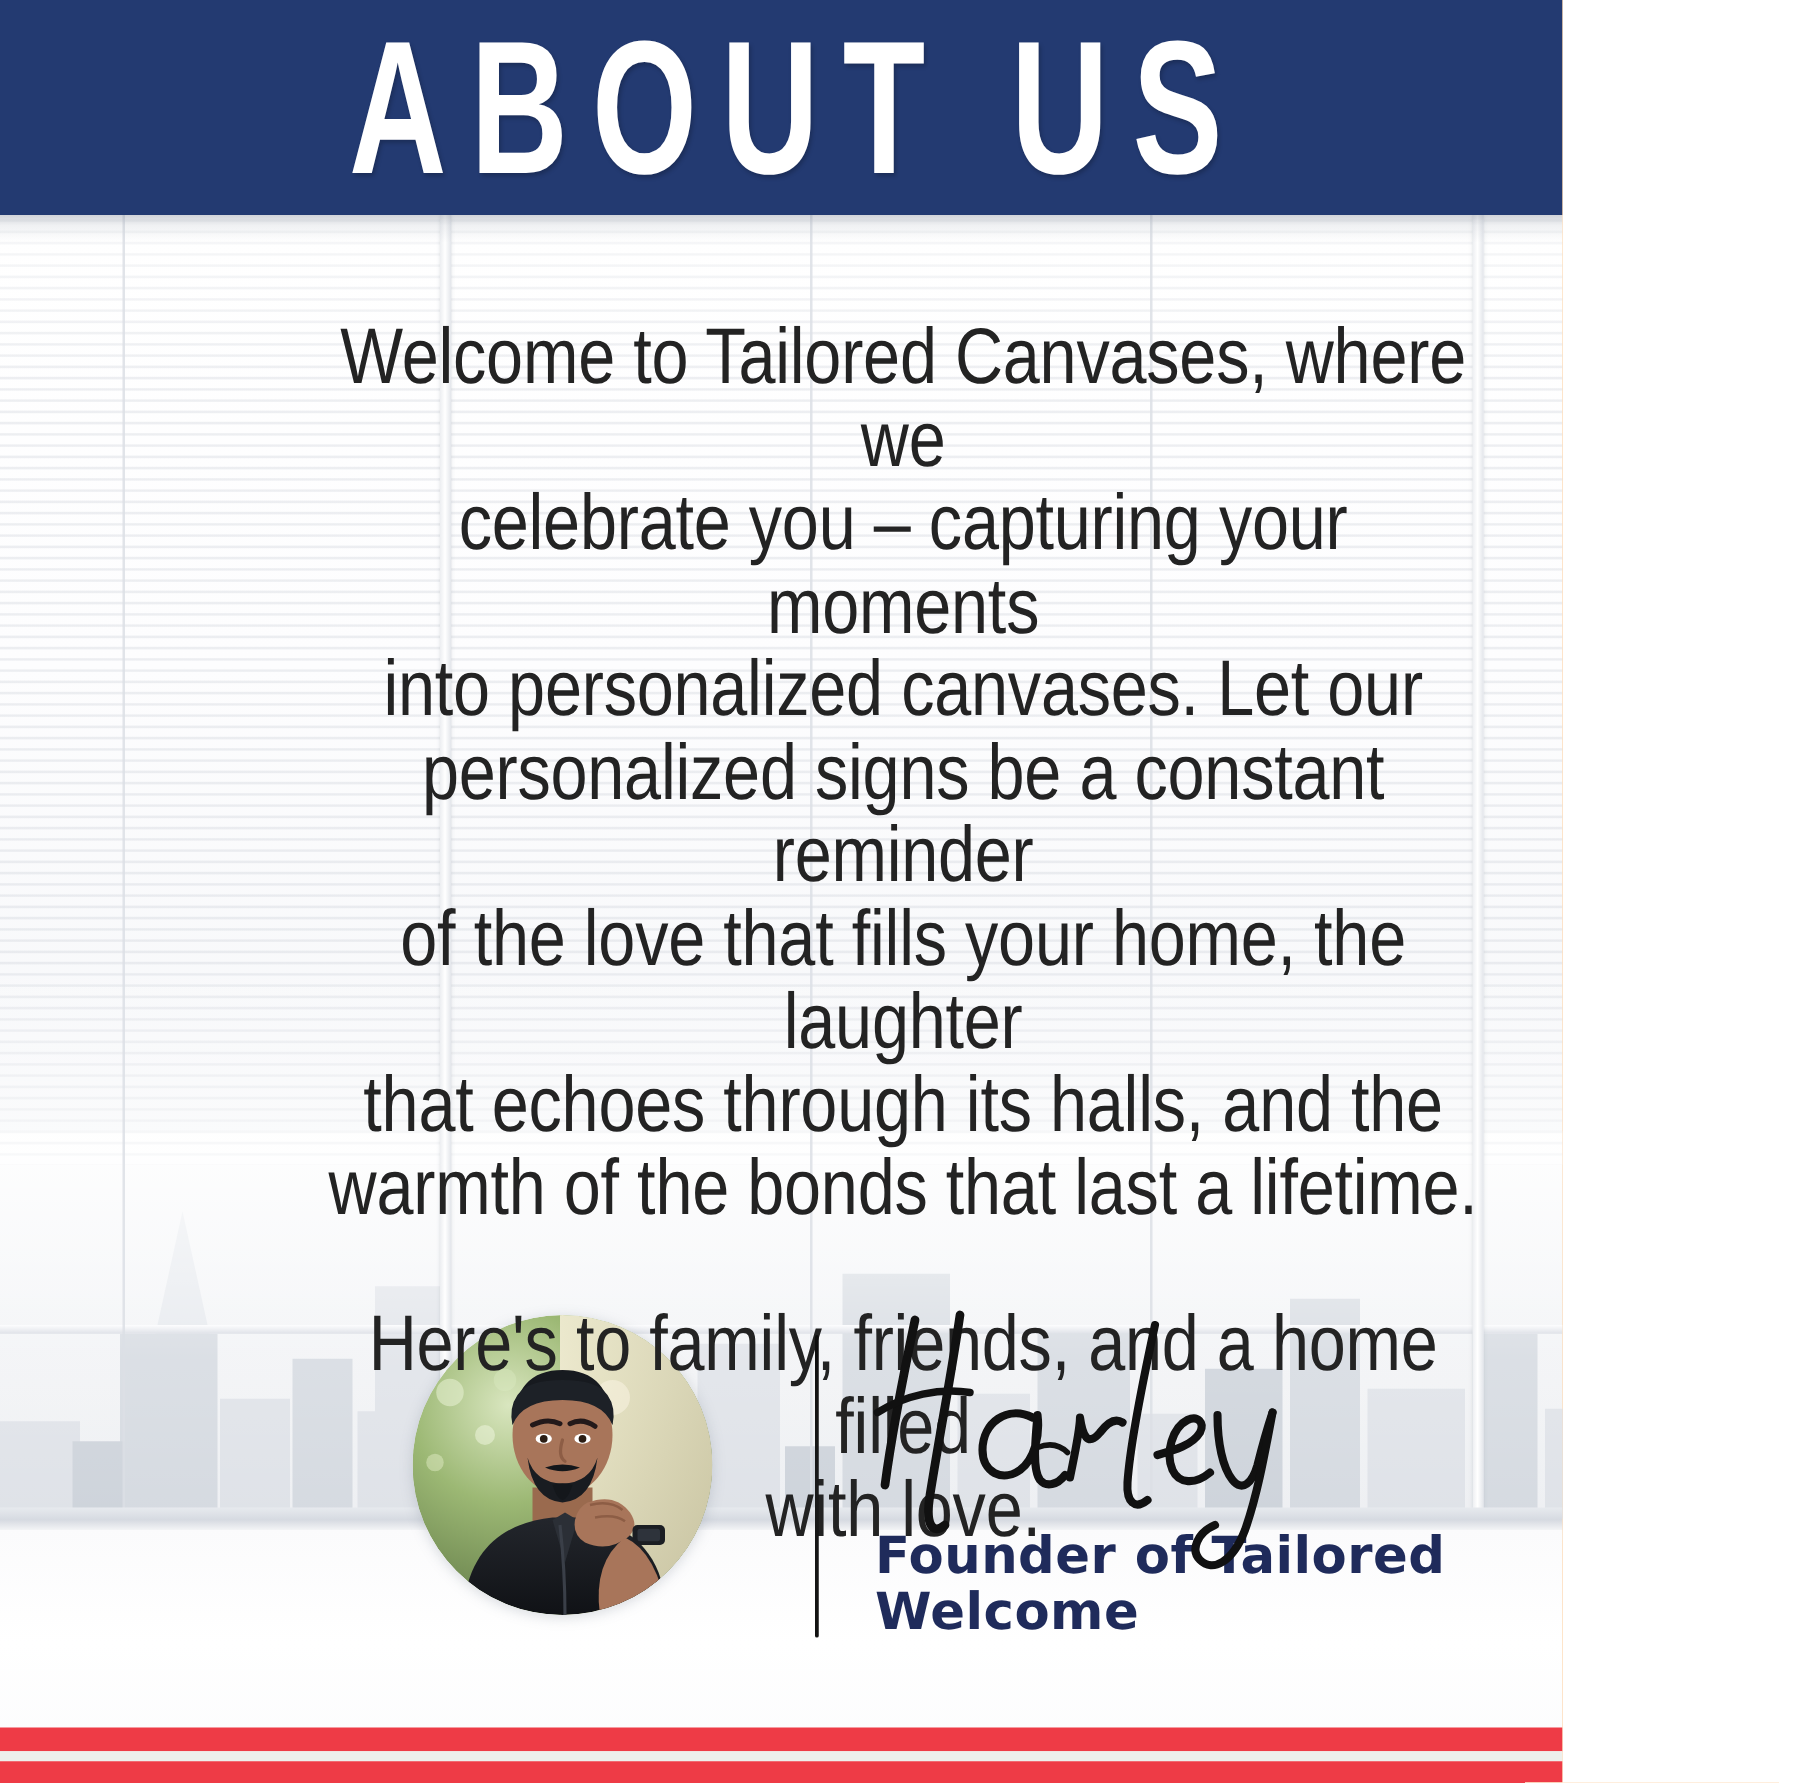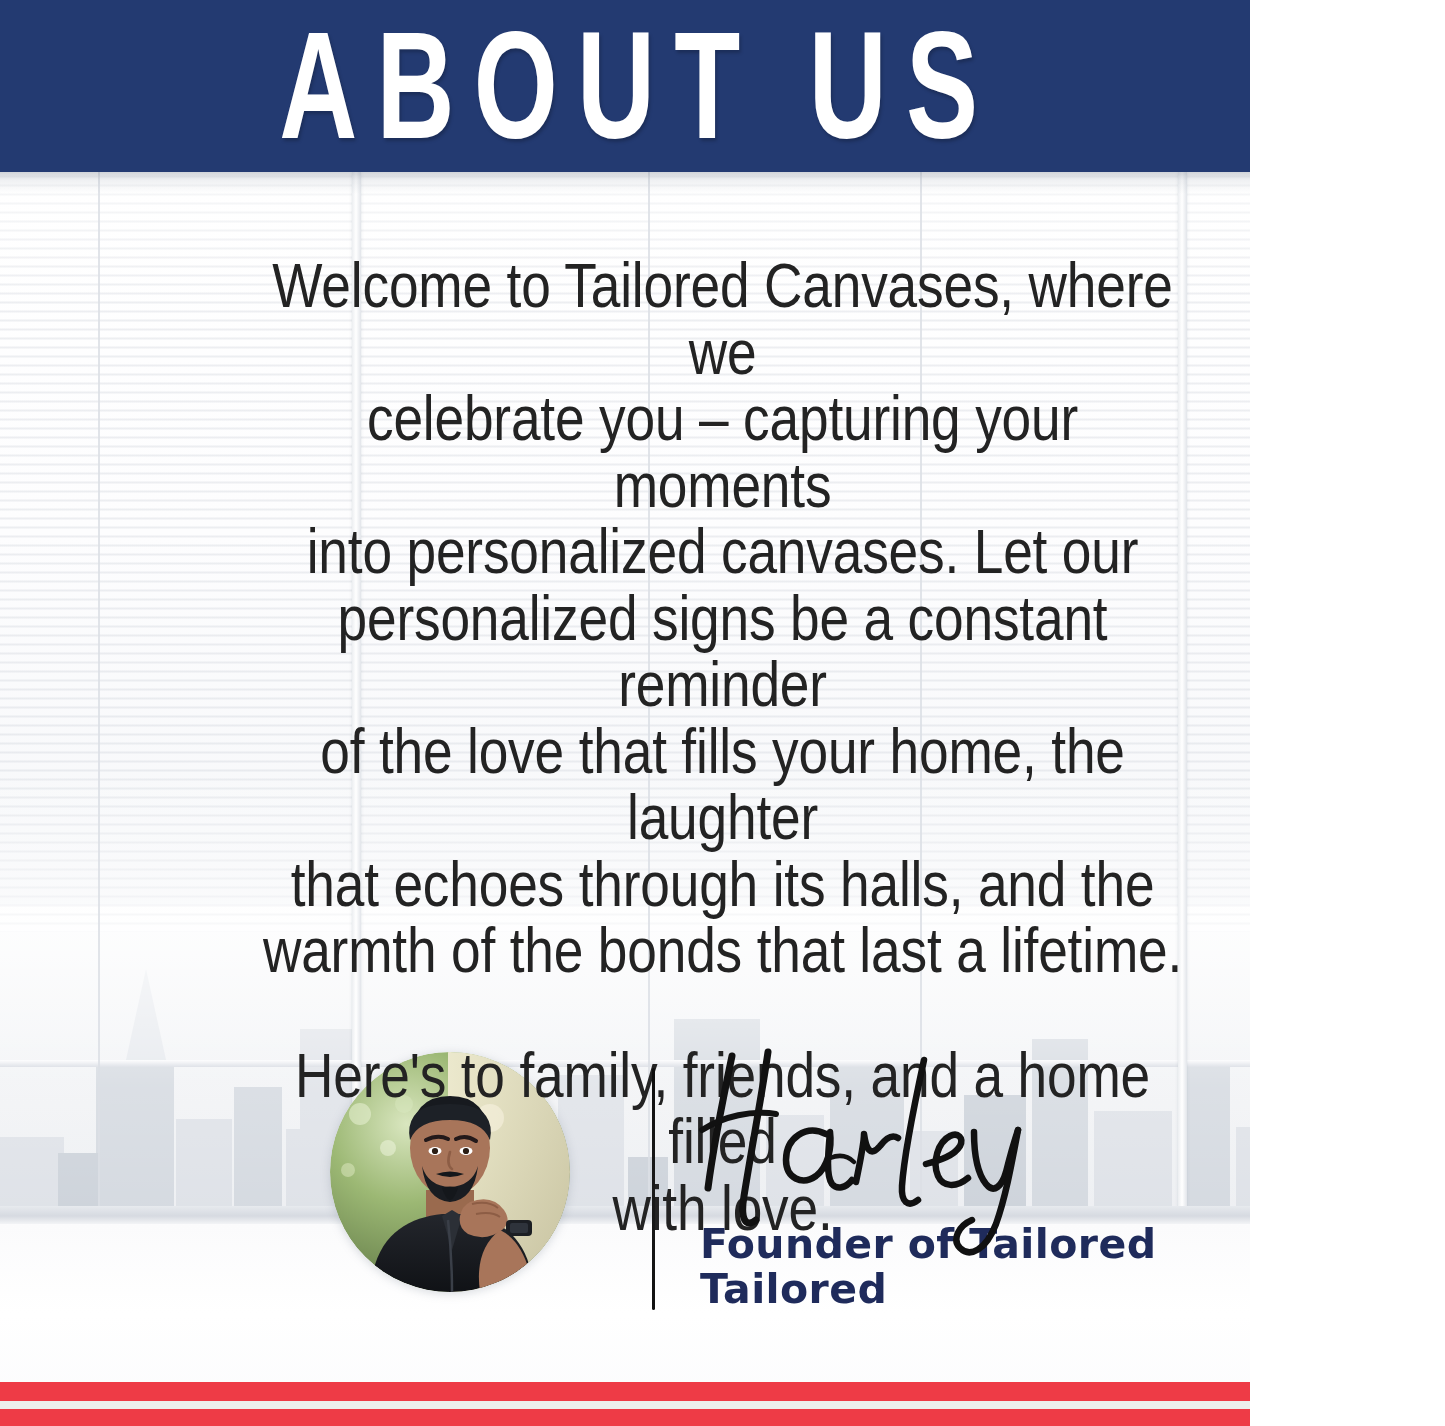--- a/index.html
+++ b/index.html
@@ -317,20 +317,20 @@
         <path d="M334 94 C334 116 338 136 346 146 C354 156 362 148 366 134 C370 118 374 104 378 92" stroke-width="6.5"></path>
         <path d="M378 92 C372 124 366 158 356 186 C346 212 330 220 320 210 C312 202 318 188 332 182" stroke-width="6.5"></path>
 
         <path d="M190 120 C200 116 208 118 214 124" stroke-width="4.5"></path>
       </g>
     </svg>
   </div>
 
   <div class="sig-role">
     <span>Founder of Tailored</span>
-    <span>Tailored</span>
+    <span>Welcome</span>
   </div>
 
   <div class="rule rule-a"></div>
   <div class="rule rule-gap"></div>
   <div class="rule rule-b"></div>
 
 </div>
 
 </body></html>

